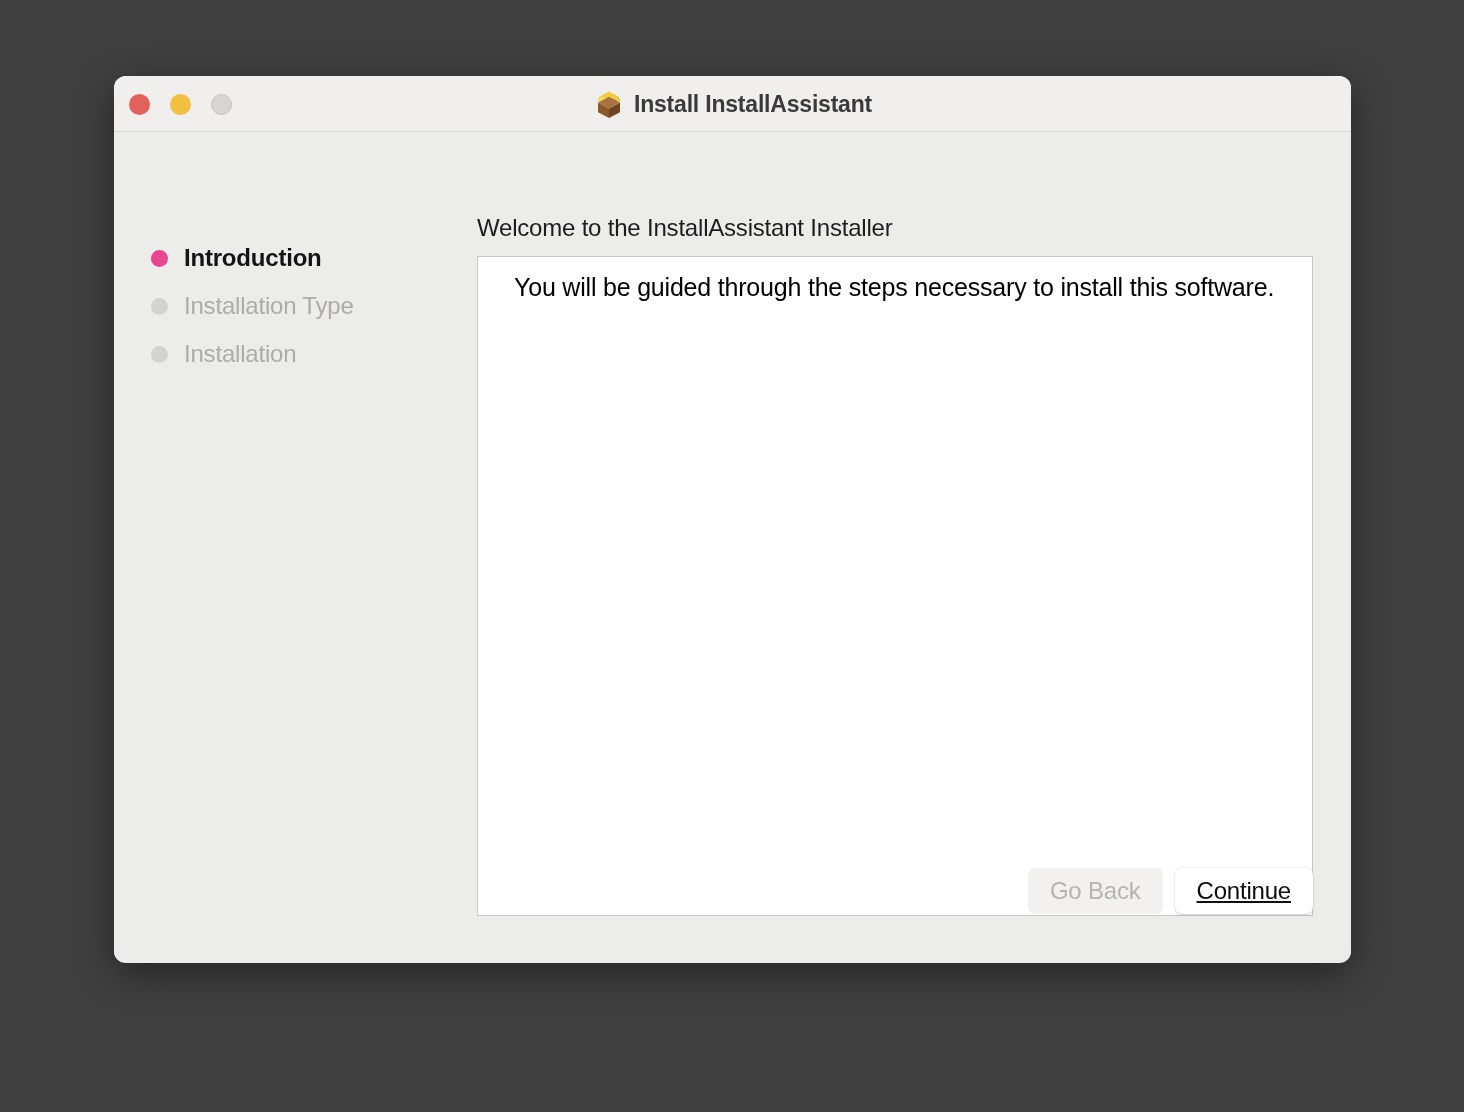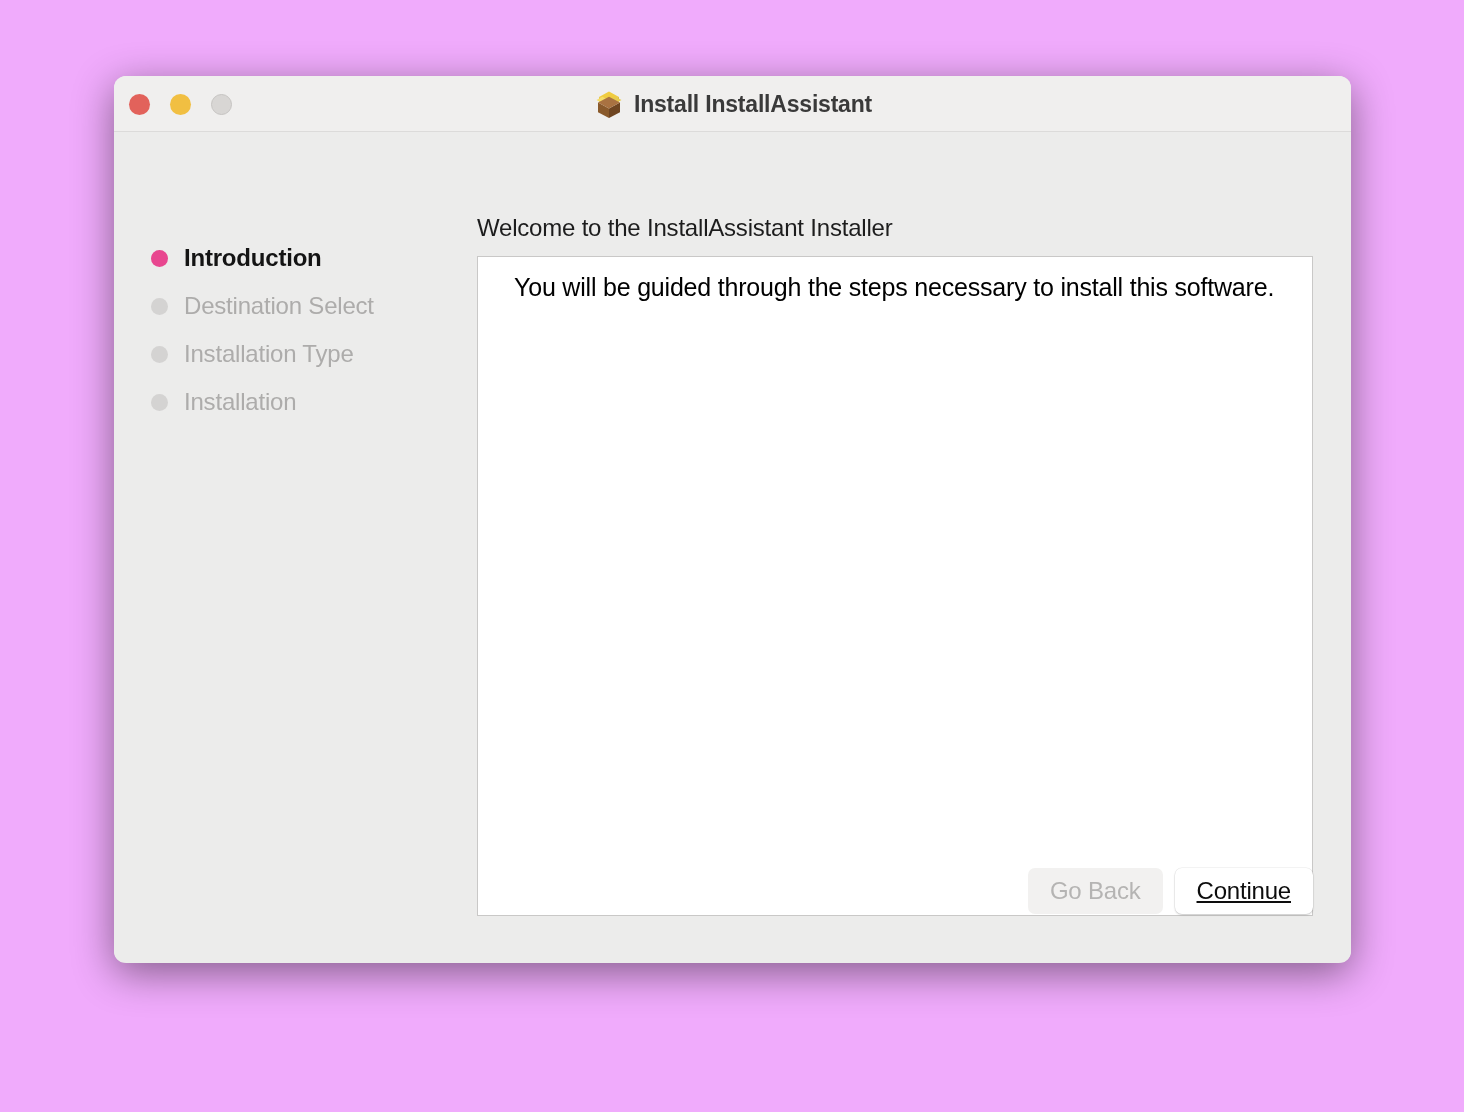--- a/index.html
+++ b/index.html
@@ -9,21 +9,21 @@
     height: 1112px;
     background: #000000;
     font-family: "Liberation Sans", sans-serif;
     overflow: hidden;
   }
 
   #desktop {
     position: relative;
     width: 1464px;
     height: 1112px;
-    background: #f0abfc;
+    background: #404040;
   }
 
   
   #installer-window {
     position: absolute;
     left: 114px;
     top: 76px;
     width: 1237px;
     height: 887px;
     background: #ececeb;
@@ -238,24 +238,20 @@
 
     <div class="window-body">
 
       <div class="sidebar">
 
         <div class="step active">
           <span class="step-dot"></span>
           <span class="step-label">Introduction</span>
         </div>
 
-        <div class="step">
-          <span class="step-dot"></span>
-          <span class="step-label">Destination Select</span>
-        </div>
 
         <div class="step">
           <span class="step-dot"></span>
           <span class="step-label">Installation Type</span>
         </div>
 
         <div class="step">
           <span class="step-dot"></span>
           <span class="step-label">Installation</span>
         </div>

